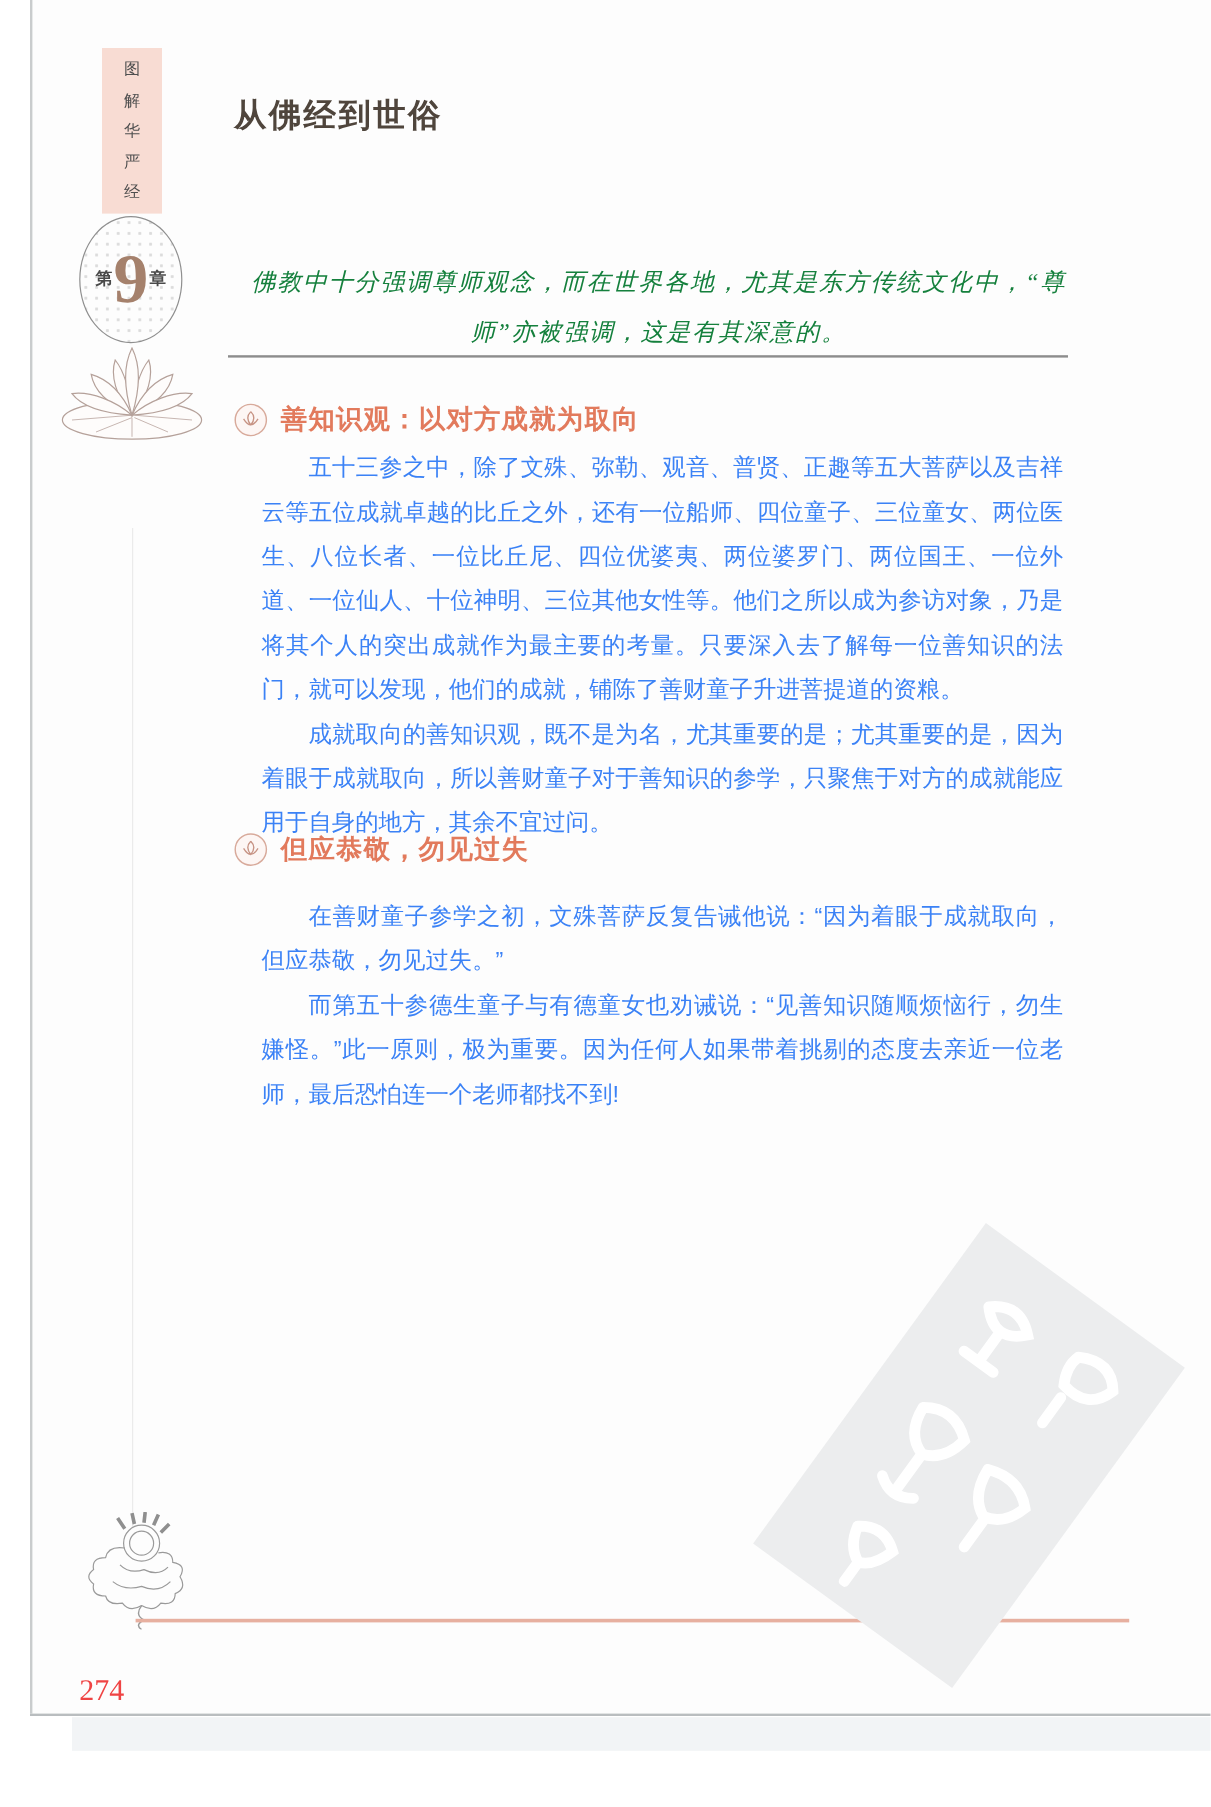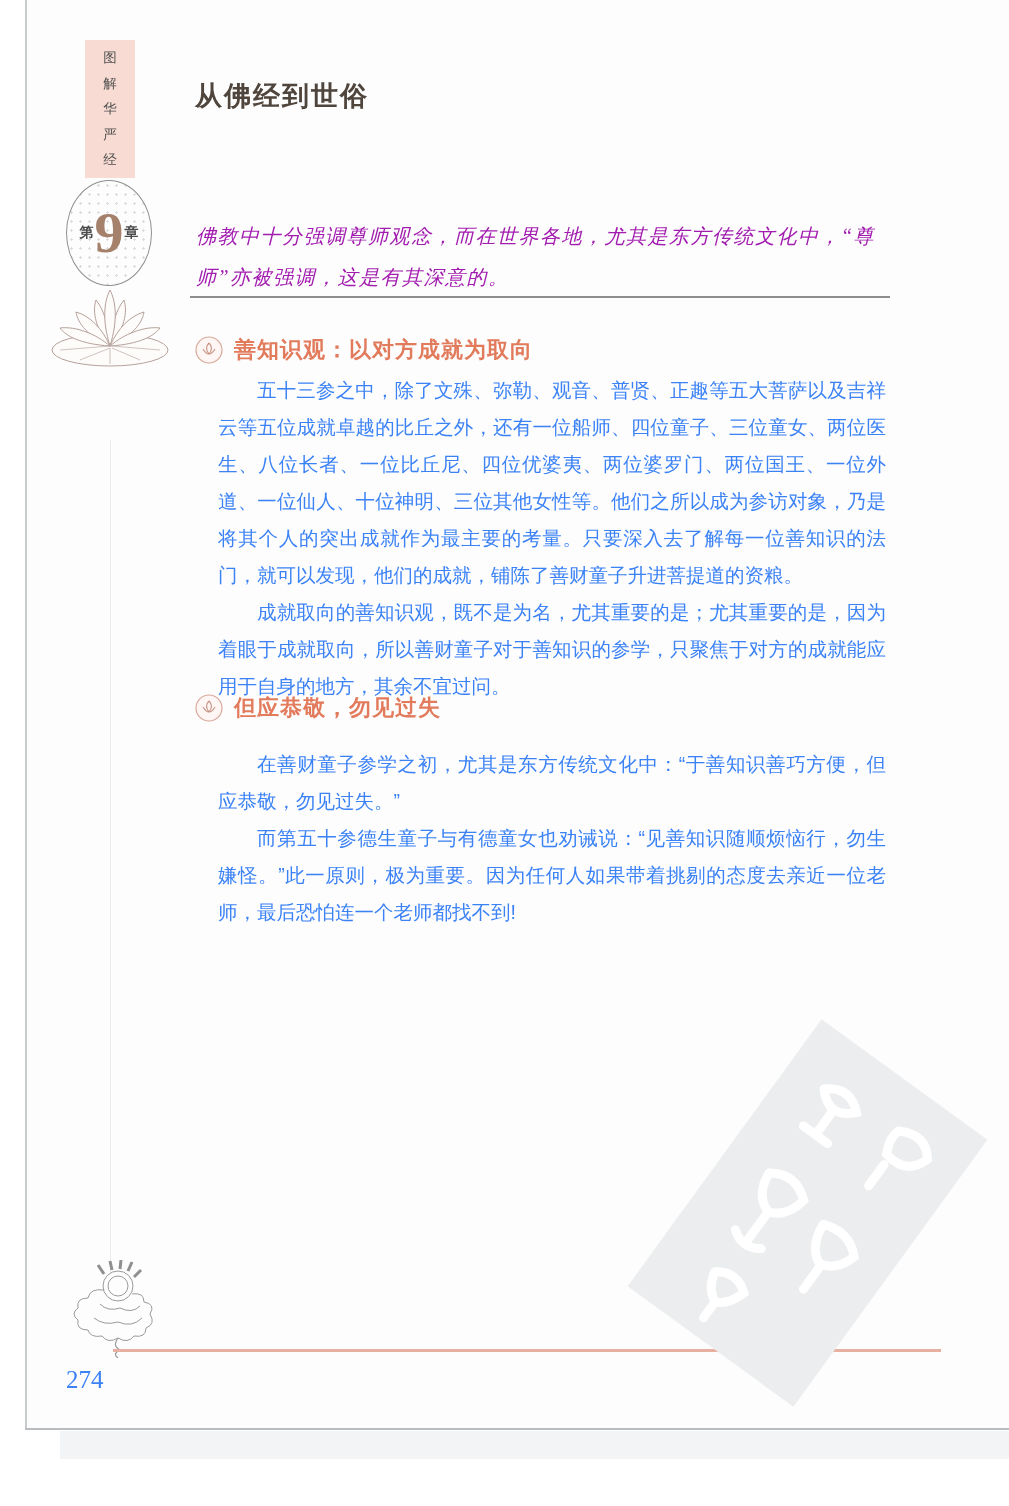--- a/index.html
+++ b/index.html
@@ -26,40 +26,40 @@
                        font-family:"Liberation Serif","DejaVu Serif",serif;}
   .lotus{position:absolute;left:46px;top:284px;}
   .cloud{position:absolute;left:60px;top:1260px;}
 
   
   .kicker{position:absolute;left:195px;top:78px;font-size:27px;font-weight:800;color:#4f453c;
           letter-spacing:2px;font-family:"Liberation Serif","DejaVu Serif",serif;}
   .title{position:absolute;left:193px;top:101px;font-size:51px;font-weight:800;color:#a8816b;
          letter-spacing:4px;font-family:"Liberation Serif","DejaVu Serif",serif;}
   .intro{position:absolute;left:196px;top:216px;width:706px;font-size:20px;line-height:41px;
-         color:#a21caf;letter-spacing:1.5px;font-style:italic;
-         font-family:"Liberation Serif","DejaVu Serif",serif;}
+         color:#15803d;letter-spacing:1.5px;font-style:italic;
+         font-family:"Liberation Serif","DejaVu Serif",serif;text-align:center;}
   .rule-gray{position:absolute;left:190px;top:296px;width:700px;height:2px;background:#8d8d8d;}
 
   
   .sec-head{position:absolute;display:flex;align-items:center;gap:10px;justify-content:center;}
   .sec-head .txt{font-size:22px;font-weight:800;color:#e27a5c;letter-spacing:1px;}
   .sec-head.first{left:194px;top:335px;}
   .sec-head.second{left:194px;top:693px;}
   .sec-icon{width:30px;height:30px;flex:0 0 30px;}
 
   .body-block{position:absolute;left:218px;width:668px;font-size:19.5px;line-height:37px;
               color:#3b82f6;text-align:justify;z-index:3;}
   .body-block p{margin:0;text-indent:2em;}
   .block-1{top:372px;}
   .block-2{top:746px;}
 
   
   .rule-pink{position:absolute;left:113px;top:1349px;width:828px;height:3px;background:#e7b0a0;}
-  .page-number{position:absolute;left:66px;top:1366px;font-size:25px;color:#3b82f6;
+  .page-number{position:absolute;left:66px;top:1396px;font-size:25px;color:#ef4444;
                font-family:"Liberation Serif","DejaVu Serif",serif;}
 
   
   .watermark{position:absolute;left:705px;top:1048px;width:205px;height:330px;background:#ecedee;
              transform:rotate(36deg);z-index:1;display:flex;flex-direction:column;align-items:center;
              justify-content:space-around;overflow:hidden;}
 </style>
 </head>
 <body>
 
@@ -132,21 +132,21 @@
 
   <div class="sec-head second">
     <svg class="sec-icon" viewBox="0 0 30 30">
       <circle cx="15" cy="15" r="13" fill="#fdf6f4" stroke="#d8aa9b" stroke-width="1.2"></circle>
       <path d="M15 8 q-5 5 0 11 q5 -6 0 -11 M9 14 q3 5 6 5 q3 0 6 -5" fill="none" stroke="#c79384" stroke-width="1.1"></path>
     </svg>
     <span class="txt">但应恭敬，勿见过失</span>
   </div>
 
   <div class="body-block block-2">
-    <p>在善财童子参学之初，尤其是东方传统文化中：“于善知识善巧方便，但应恭敬，勿见过失。”</p>
+    <p>在善财童子参学之初，文殊菩萨反复告诫他说：“因为着眼于成就取向，但应恭敬，勿见过失。”</p>
     <p>而第五十参德生童子与有德童女也劝诫说：“见善知识随顺烦恼行，勿生嫌怪。”此一原则，极为重要。因为任何人如果带着挑剔的态度去亲近一位老师，最后恐怕连一个老师都找不到!</p>
   </div>
 
   <div class="cloud">
     <svg width="118" height="98" viewBox="0 0 118 98">
       <g fill="none" stroke="#9a9a9a" stroke-width="1">
         <circle cx="58" cy="26" r="15" fill="#fdfdfd"></circle>
         <circle cx="58" cy="26" r="10"></circle>
         <path d="M44 14 l-6 -9 M52 10 l-2 -9 M60 9 l1 -9 M68 11 l4 -9 M74 17 l7 -7" stroke-width="3" stroke="#8f8f8f"></path>
         <path d="M44 30 q-14 -2 -16 8 q-12 0 -10 10 q-8 6 0 12 q-2 10 10 10 q2 8 14 6 q6 8 16 2 q10 6 16 -2 q12 2 12 -8 q10 -4 4 -14 q6 -10 -6 -12 q0 -10 -12 -8"></path>

